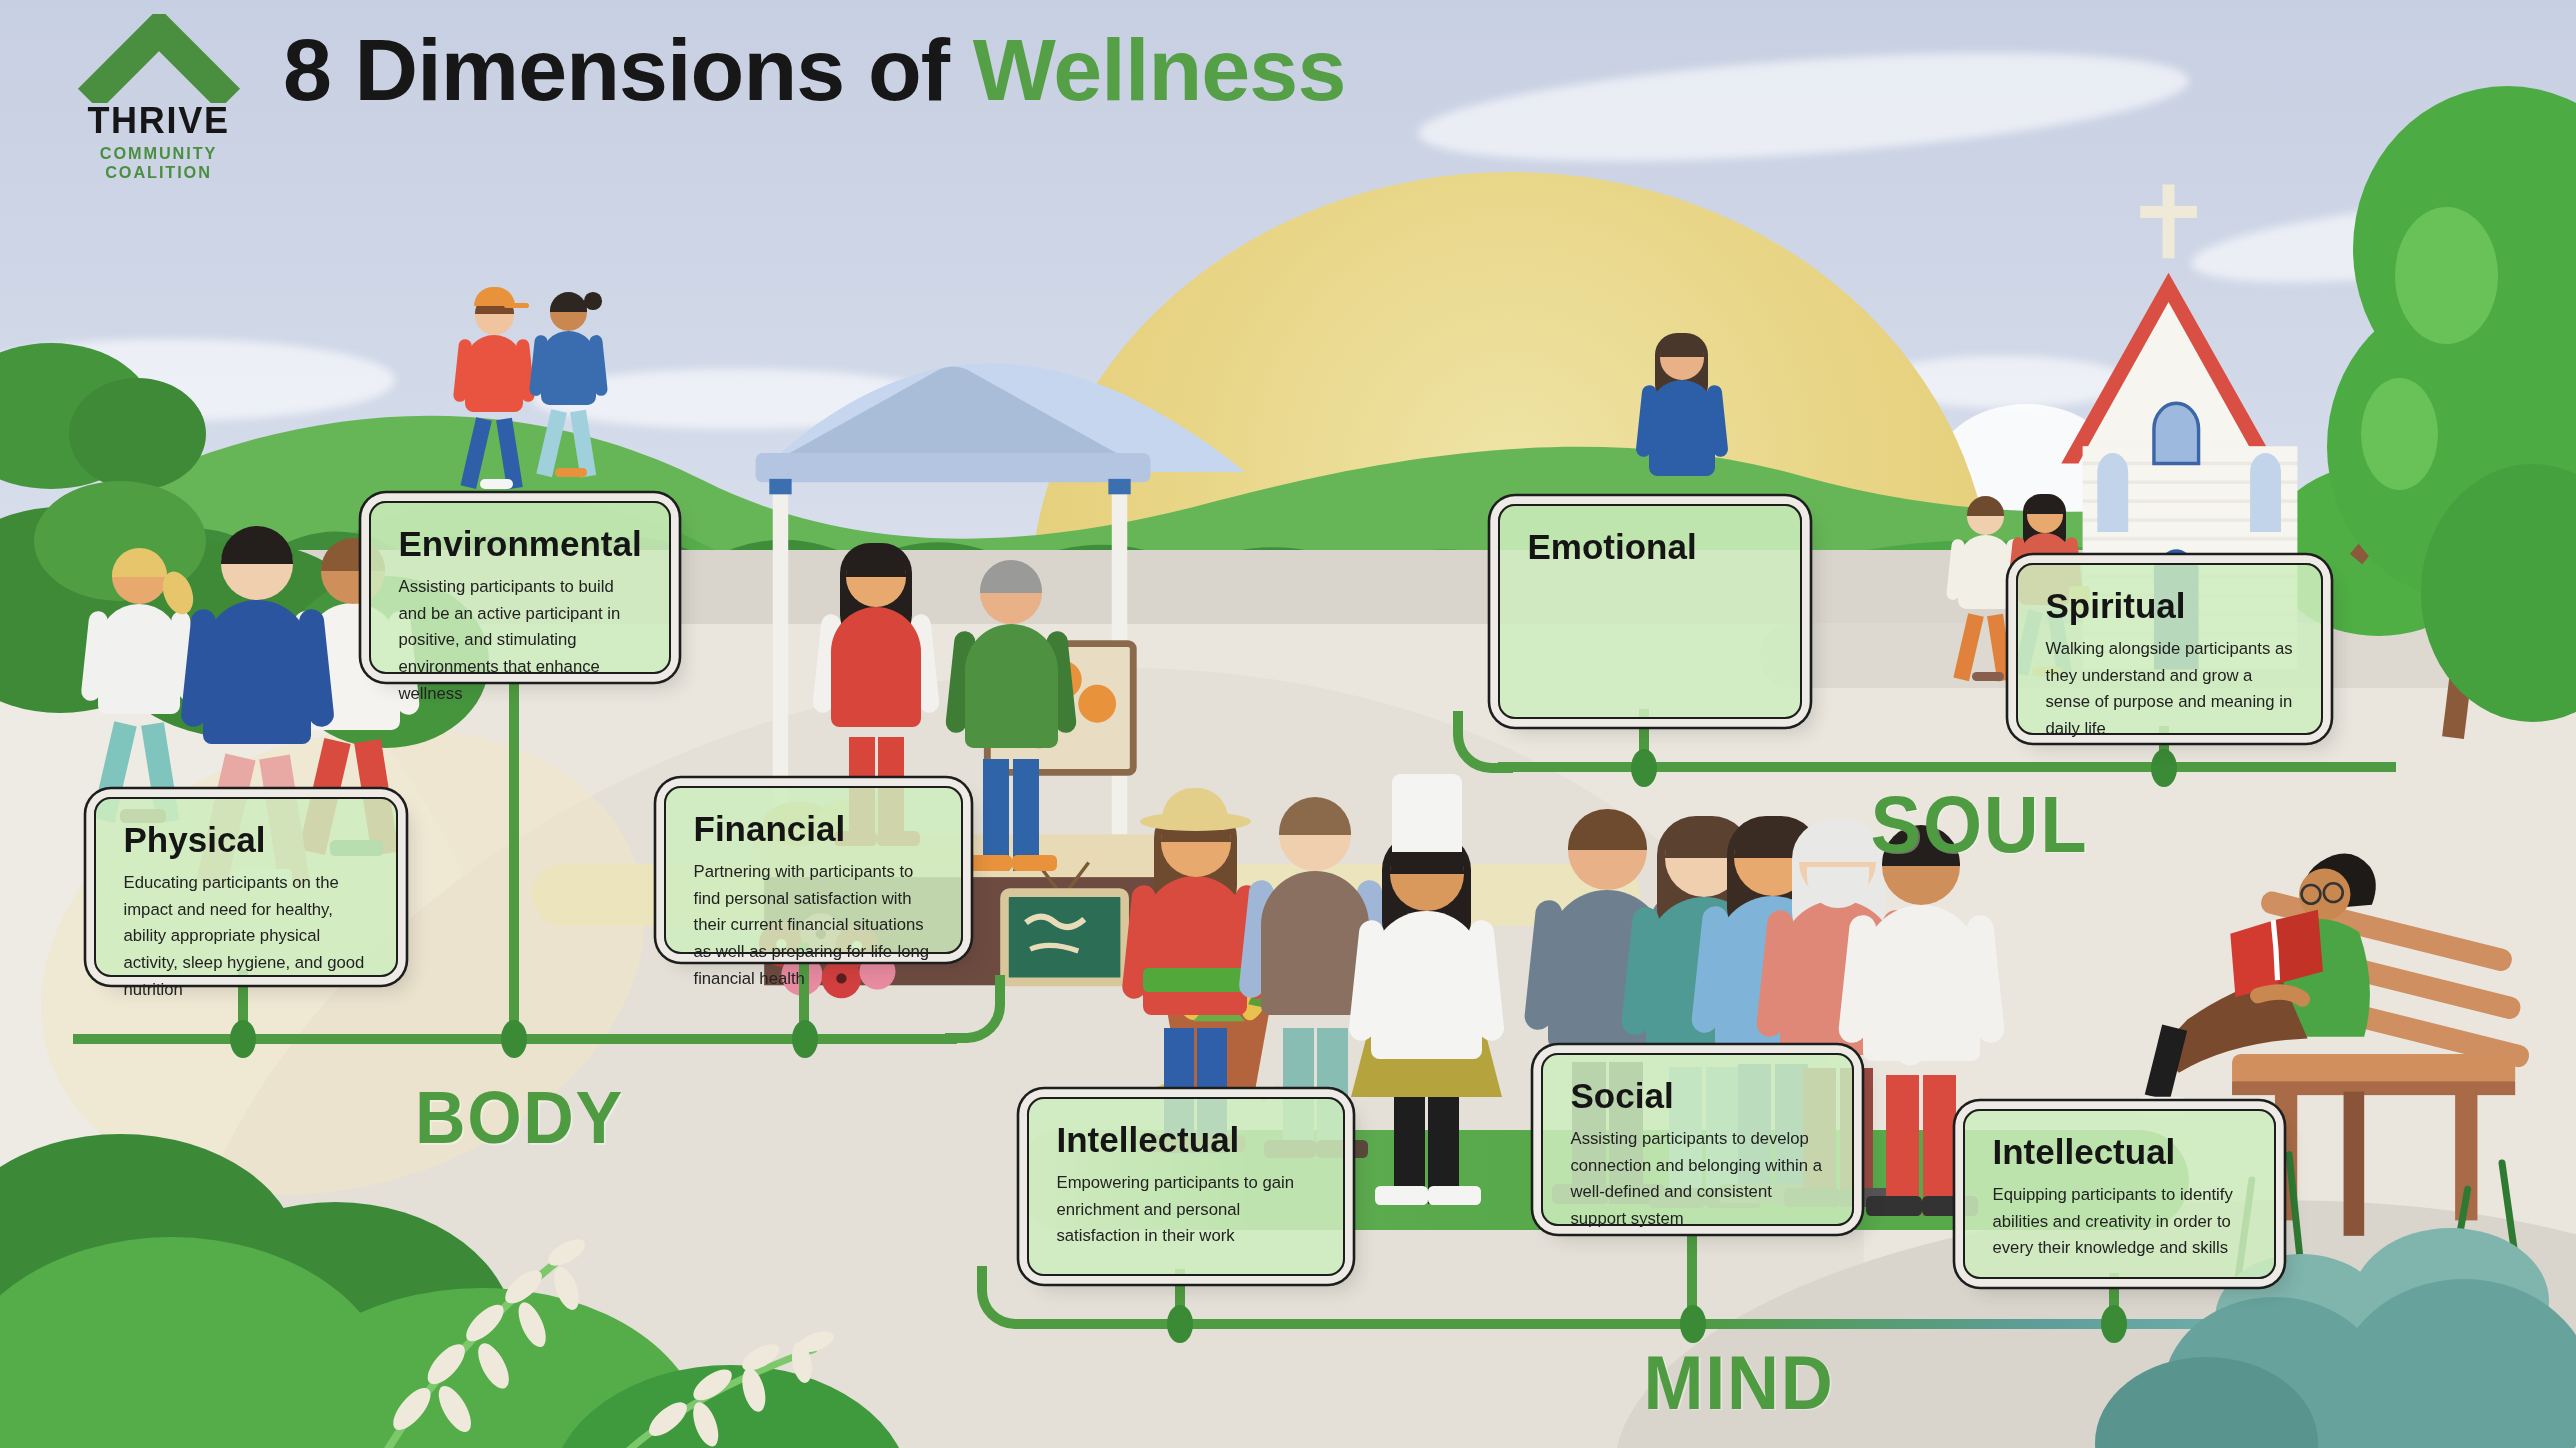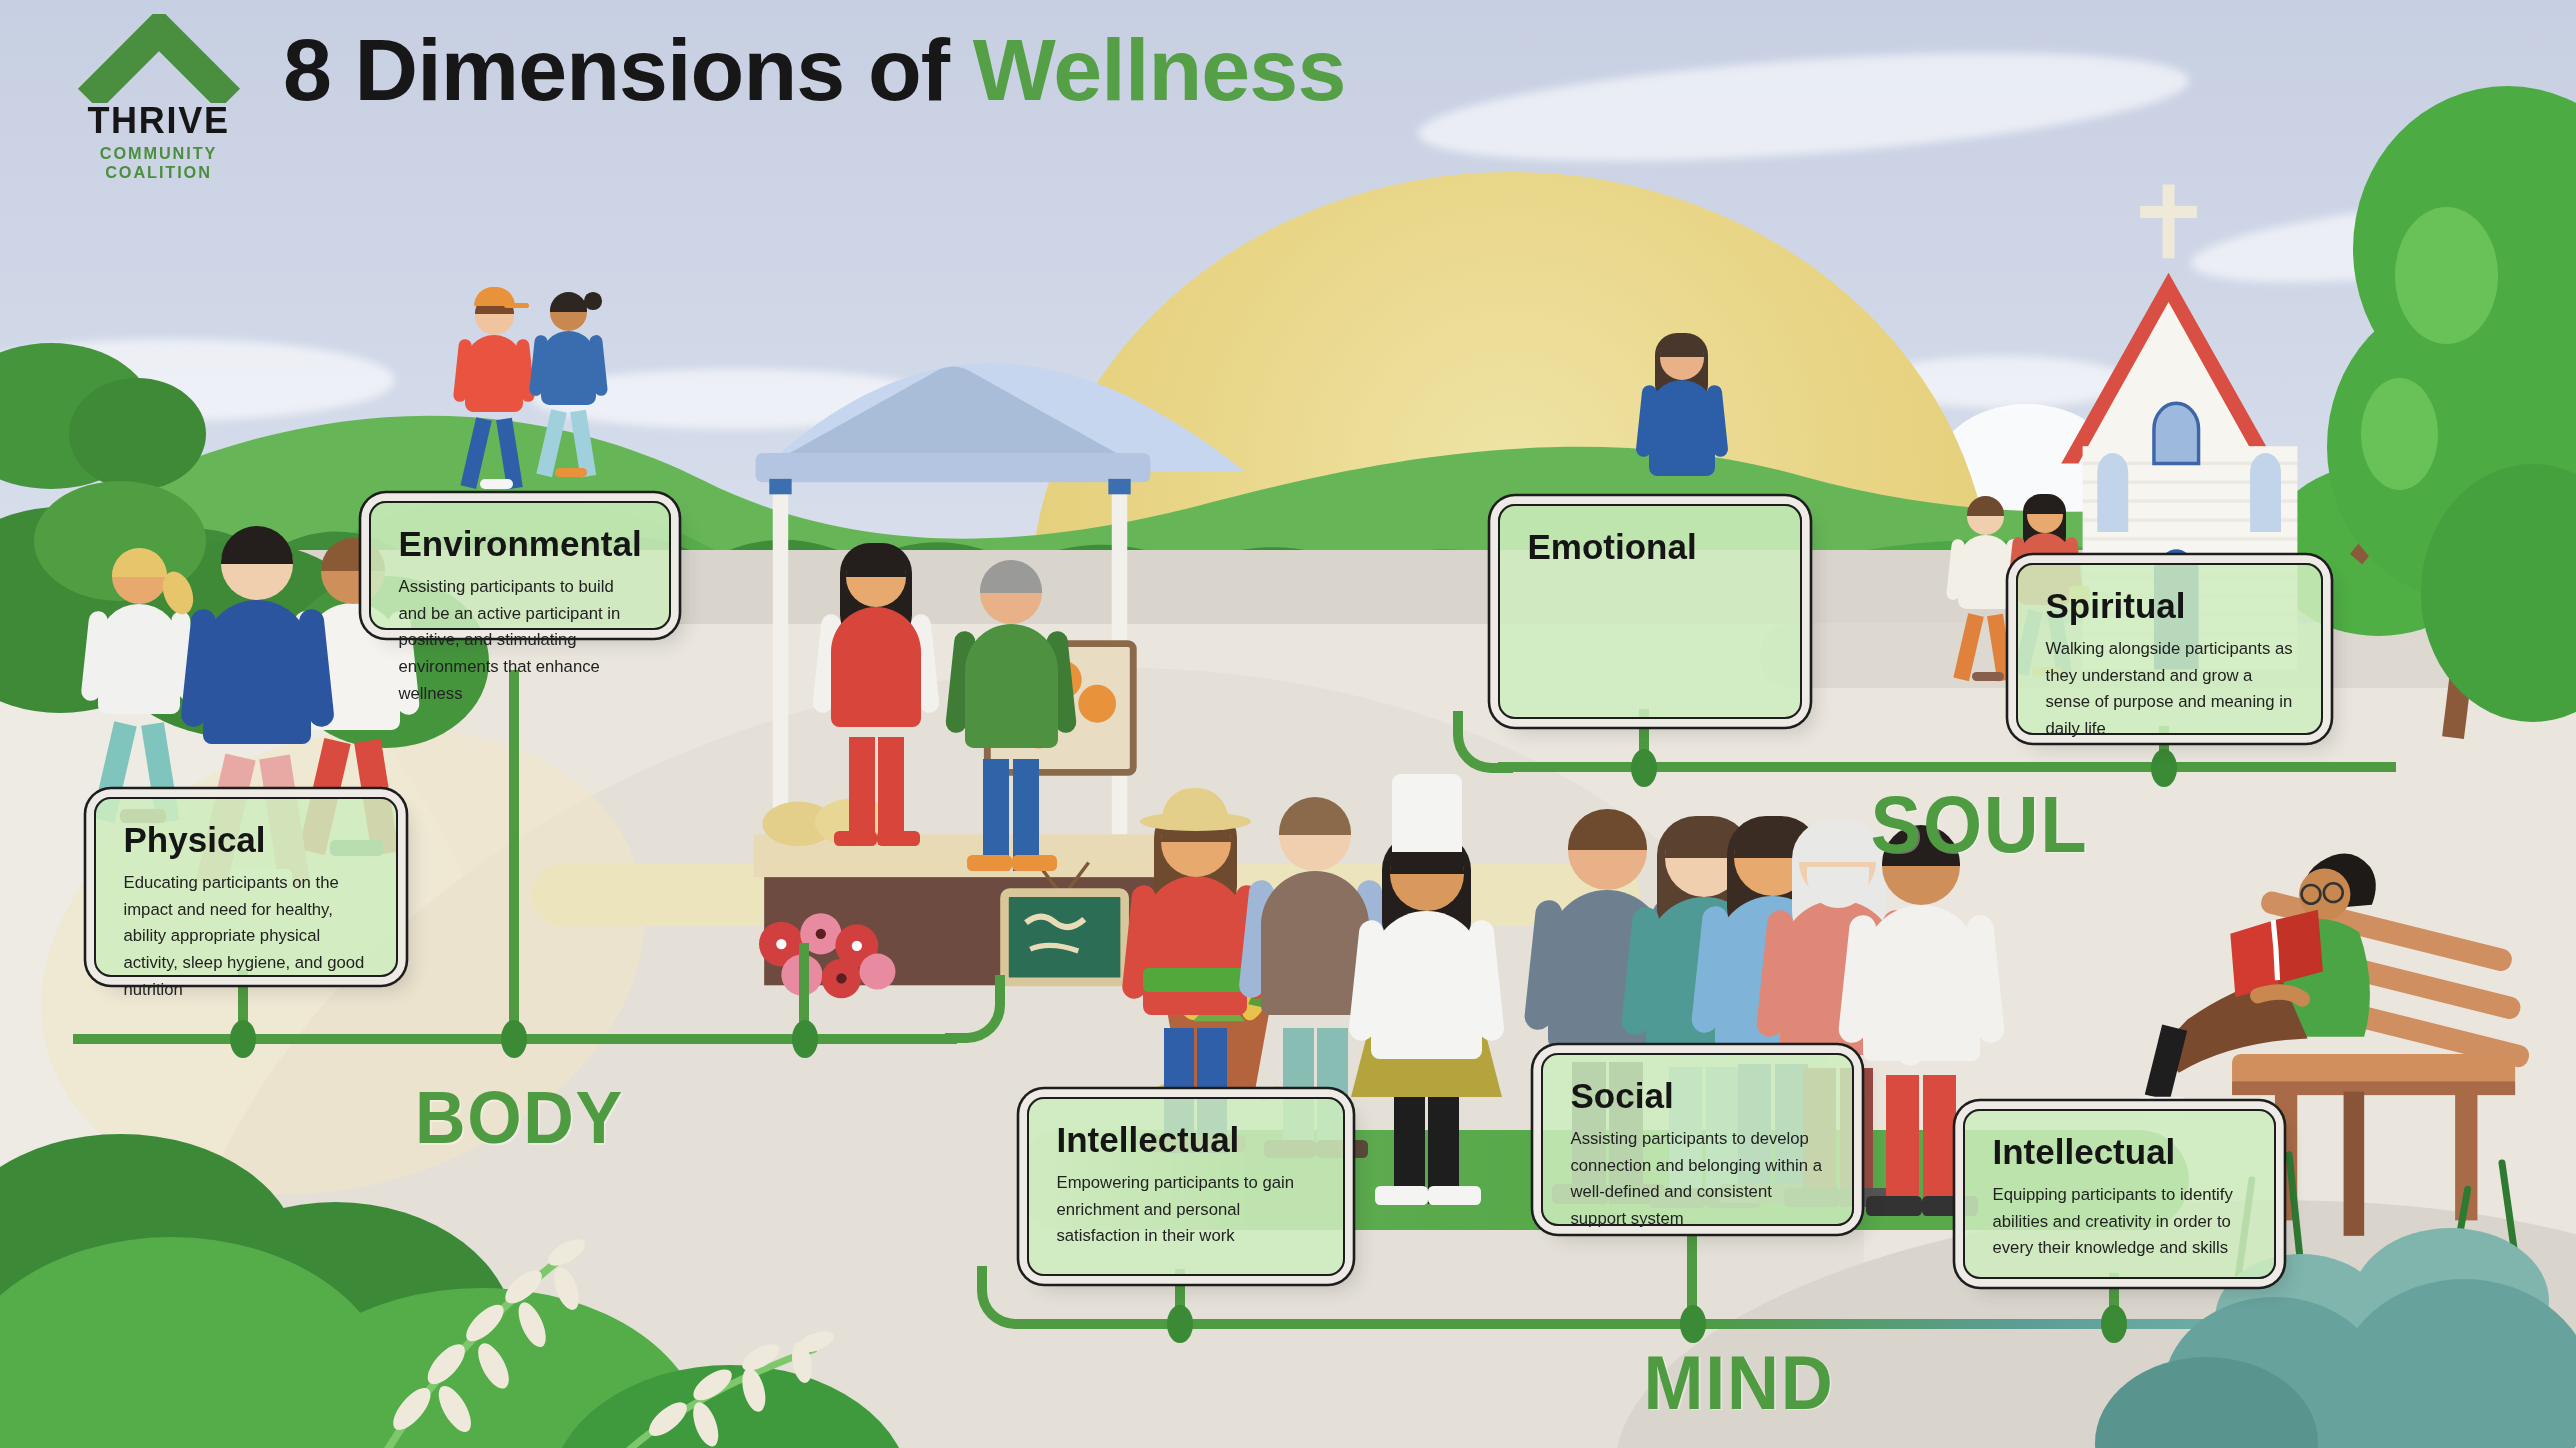--- a/index.html
+++ b/index.html
@@ -253,27 +253,31 @@
     <div class="abs" style="left:163px;top:8.6px;width:6.9px;height:129px;background:#2f7a33;transform:rotate(-6deg);border-radius:5.2px;"></div>
     <div class="abs" style="left:326px;top:43px;width:6.9px;height:112px;background:#2f7a33;transform:rotate(10deg);border-radius:5.2px;"></div>
     <div class="abs" style="left:378px;top:17px;width:6.9px;height:129px;background:#2f7a33;transform:rotate(-8deg);border-radius:5.2px;"></div>
     <div class="blob" style="left:86px;top:112px;width:172px;height:129px;background:#7fb5ad;"></div>
     <div class="blob" style="left:223px;top:86px;width:197px;height:146px;background:#7fb5ad;"></div>
     <div class="blob" style="left:34px;top:155px;width:223px;height:189px;background:#67a29c;"></div>
     <div class="blob" style="left:206px;top:137px;width:258px;height:223px;background:#67a29c;"></div>
     <div class="blob" style="left:-34px;top:215px;width:223px;height:172px;background:#5a948f;"></div>
   </div>
 
-  <div class="card" style="left:369px;top:501px;width:302px;height:129px;">
+  <div class="card" style="left:369px;top:501px;width:302px;height:173px;">
     <div class="card-title">Environmental</div>
     <div class="card-desc">Assisting participants to build and be an active participant in positive, and stimulating environments that enhance wellness</div>
   </div>
   <div class="card" style="left:94px;top:797px;width:304px;height:180px;">
     <div class="card-title">Physical</div>
     <div class="card-desc">Educating participants on the impact and need for healthy, ability appropriate physical activity, sleep hygiene, and good nutrition</div>
+  </div>
+  <div class="card" style="left:664px;top:786px;width:299px;height:168px;">
+    <div class="card-title">Financial</div>
+    <div class="card-desc">Partnering with participants to find personal satisfaction with their current financial situations as well as preparing for life-long financial health</div>
   </div>
   <div class="card" style="left:1498px;top:504px;width:304px;height:215px;">
     <div class="card-title">Emotional</div>
   </div>
   <div class="card" style="left:2016px;top:563px;width:307px;height:172px;">
     <div class="card-title">Spiritual</div>
     <div class="card-desc">Walking alongside participants as they understand and grow a sense of purpose and meaning in daily life</div>
   </div>
   <div class="card" style="left:1541px;top:1053px;width:313px;height:173px;">
     <div class="card-title">Social</div>

